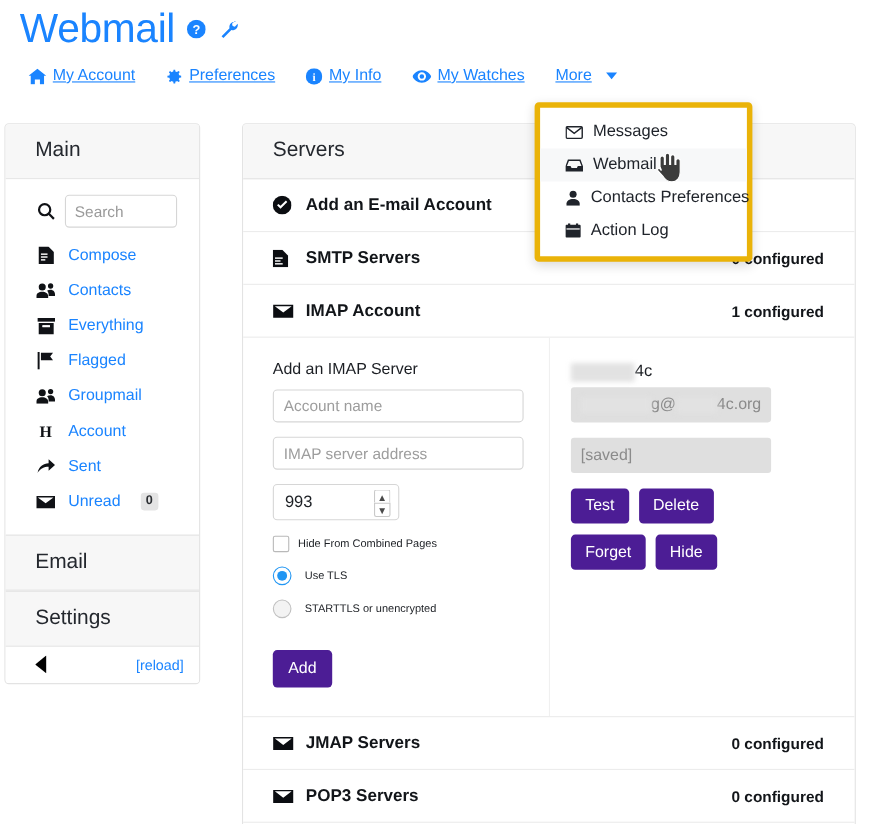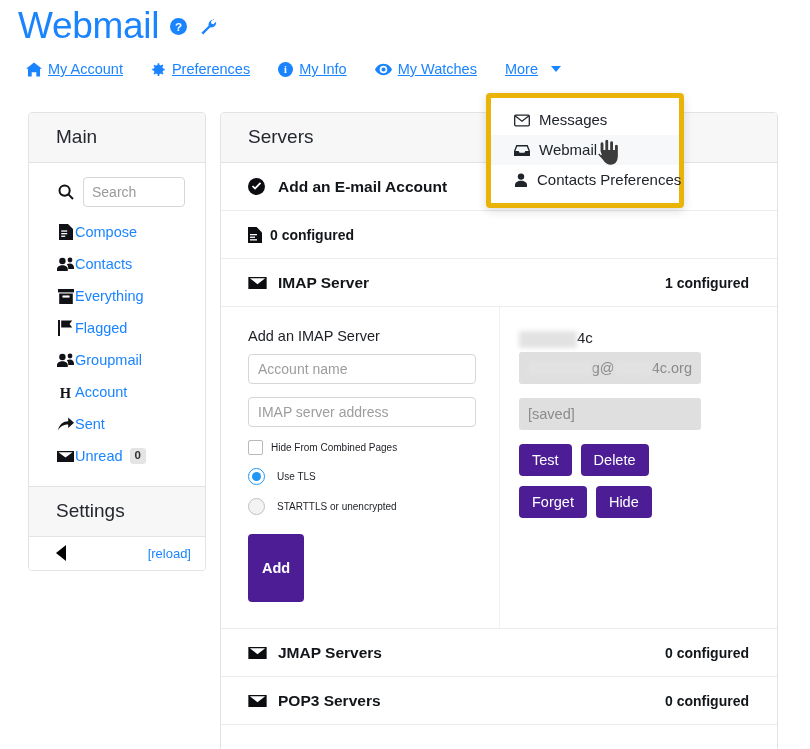--- a/index.html
+++ b/index.html
@@ -66,36 +66,36 @@
   .ditem svg { display: block; flex: none; color: #20242b; }
 
   
   .cursor-hand {
     position: absolute; left: 596px; top: 138px;
     width: 26px; height: 30px; z-index: 60; pointer-events: none;
   }
 
   
   .sidebar {
-    position: absolute; left: 28px; top: 112px;
+    position: absolute; left: 4px; top: 112px;
     width: 178px;
     background: #fff;
     border: 1px solid #e3e3e3;
     border-radius: 4px;
     overflow: hidden;
   }
   .side-head {
     background: #f7f7f7;
     border-bottom: 1px solid #e3e3e3;
     padding: 13px 0 14px 27px;
     font-size: 19px; color: #24282e;
   }
   .side-body { padding: 10px 0 14px 0; background: #fff; }
   .side-row {
-    display: flex; align-items: center; 
+    display: flex; align-items: center; gap: 11px;
     padding: 5px 0 5px 27px; font-size: 14.5px;
     cursor: pointer;
   }
   .side-row .ic { width: 19px; display: flex; justify-content: center; color: #101216; }
   .side-row .ic svg { display: block; }
   .side-row .lnk { color: #1a84ff; line-height: 22px; }
   .badge {
     margin-left: 7px; background: #e4e4e4; color: #2c2f33;
     font-size: 11.5px; font-weight: bold; border-radius: 3px;
     padding: 1px 5px 2px 5px; line-height: 13px;
@@ -207,21 +207,21 @@
     content: ""; width: 9px; height: 9px; border-radius: 50%;
     background: #2196f3;
   }
   .optlbl { font-size: 10px; color: #1c1f24; }
   .btn {
     display: inline-flex; align-items: center; justify-content: center;
     background: #4c1d95; color: #fff; border: none; border-radius: 4px;
     font-size: 14.5px; font-family: "Liberation Sans", sans-serif;
     padding: 8px 13px; cursor: pointer; margin: 0 9px 10px 0;
   }
-  .btn.add { padding: 26px 14px; margin-top: 6px; font-weight: bold; }
+  .btn.add { padding: 9px 14px; margin-top: 16px; }
 
   
   .acct-line1 { font-size: 15px; color: #1c1f24; line-height: 20px; margin-bottom: 4px; }
   .acct-line2 { font-size: 15px; color: #3b3f45; line-height: 21px; margin-bottom: 14px; }
   .blur {
     display: inline-block; vertical-align: middle;
     background: #e2e2e2; border-radius: 1px;
     filter: blur(2.6px);
   }
   .b1 { width: 58px; height: 17px; }
@@ -317,20 +317,31 @@
     </div>
     <div class="ditem">
       <span>
         <svg width="14" height="14" viewBox="0 0 14 14" fill="#20242b">
           <circle cx="7" cy="3.6" r="3.2"></circle>
           <path d="M7 7.8c-3.4 0-6 1.9-6 4.2V14h12v-2c0-2.3-2.6-4.2-6-4.2z"></path>
         </svg>
       </span>
       <span>Contacts Preferences</span>
     </div>
+    <div class="ditem">
+      <span>
+        <svg width="14" height="14" viewBox="0 0 14 14" fill="#20242b">
+          <rect x="0" y="1.4" width="14" height="11.6" rx="1"></rect>
+          <rect x="2.4" y="0" width="2" height="3" fill="#20242b"></rect>
+          <rect x="9.6" y="0" width="2" height="3" fill="#20242b"></rect>
+          <rect x="1" y="4.6" width="12" height="1.1" fill="#fff"></rect>
+        </svg>
+      </span>
+      <span>Action Log</span>
+    </div>
   </div>
 
   <div class="cursor-hand">
     <svg width="26" height="30" viewBox="0 0 26 30">
       <path d="M4 13.5V5.8a2 2 0 0 1 4 0v5.6h.8V3.3a2 2 0 1 1 4 0v8.1h.8V4.6a2 2 0 1 1 4 0v6.8h.8V8.2a2 2 0 1 1 4 0v10.1c0 5.2-3 9-7.6 9-4.1 0-6.2-1.8-8.3-5.3L2 17.2c-.8-1.4 1-3 2-1.8l1.3 1.6z" fill="#3c3c3c" stroke="#fff" stroke-width="1.1"></path>
       </svg>
   </div>
 
   <div class="sidebar">
     <div class="side-head">Main</div>
@@ -425,20 +436,21 @@
         <span class="ic">
           <svg width="17" height="13" viewBox="0 0 17 13" fill="#101216">
             <path d="M0 1h17v11H0V1zm1.4 1.2L8.5 7.6l7.1-5.4H1.4z"></path>
           </svg>
         </span>
         <span class="lnk">Unread</span>
         <span class="badge">0</span>
       </div>
     </div>
 
+    <div class="side-sec">Email</div>
     <div class="side-sec" style="border-bottom:1px solid #e3e3e3;">Settings</div>
 
     <div class="side-foot">
       <span class="collapse-arrow">
         <svg width="11" height="16" viewBox="0 0 11 16" fill="#000">
           <path d="M10 0 0 8l10 8V0z"></path>
         </svg>
       </span>
       <span class="reload">[reload]</span>
     </div>
@@ -460,40 +472,48 @@
 
     <div class="srow">
       <span class="ic">
         <svg width="14" height="16" viewBox="0 0 14 16" fill="#0b0d11">
           <path d="M0 0h8.6l5.4 5.4V16H0V0z"></path>
           <rect x="2" y="7" width="7" height="1.3" fill="#fff"></rect>
           <rect x="2" y="9.6" width="5" height="1.3" fill="#fff"></rect>
           <rect x="2" y="12.2" width="7" height="1.3" fill="#fff"></rect>
         </svg>
       </span>
+      <span class="nm">SMTP Servers</span>
       <span class="cnt">0 configured</span>
     </div>
 
     <div class="srow">
       <span class="ic">
         <svg width="19" height="14" viewBox="0 0 17 13" fill="#0b0d11">
           <path d="M0 1h17v11H0V1zm1.4 1.2L8.5 7.6l7.1-5.4H1.4z"></path>
         </svg>
       </span>
-      <span class="nm">IMAP Server</span>
+      <span class="nm">IMAP Account</span>
       <span class="cnt">1 configured</span>
     </div>
 
     <div class="expanded">
 
       <div class="col-left">
         <div class="form-title">Add an IMAP Server</div>
         <input class="tinput" type="text" placeholder="Account name" style="">
         <input class="tinput" type="text" placeholder="IMAP server address" style="">
 
+        <div class="numwrap">
+          <span class="val">993</span>
+          <span class="spinner">
+            <div class="up">▲</div>
+            <div class="dn">▼</div>
+          </span>
+        </div>
 
         <div class="optrow">
           <span class="cbox"></span>
           <span class="optlbl">Hide From Combined Pages</span>
         </div>
 
         <div class="optrow">
           <span class="radio on"></span>
           <span class="optlbl">Use TLS</span>
         </div>

